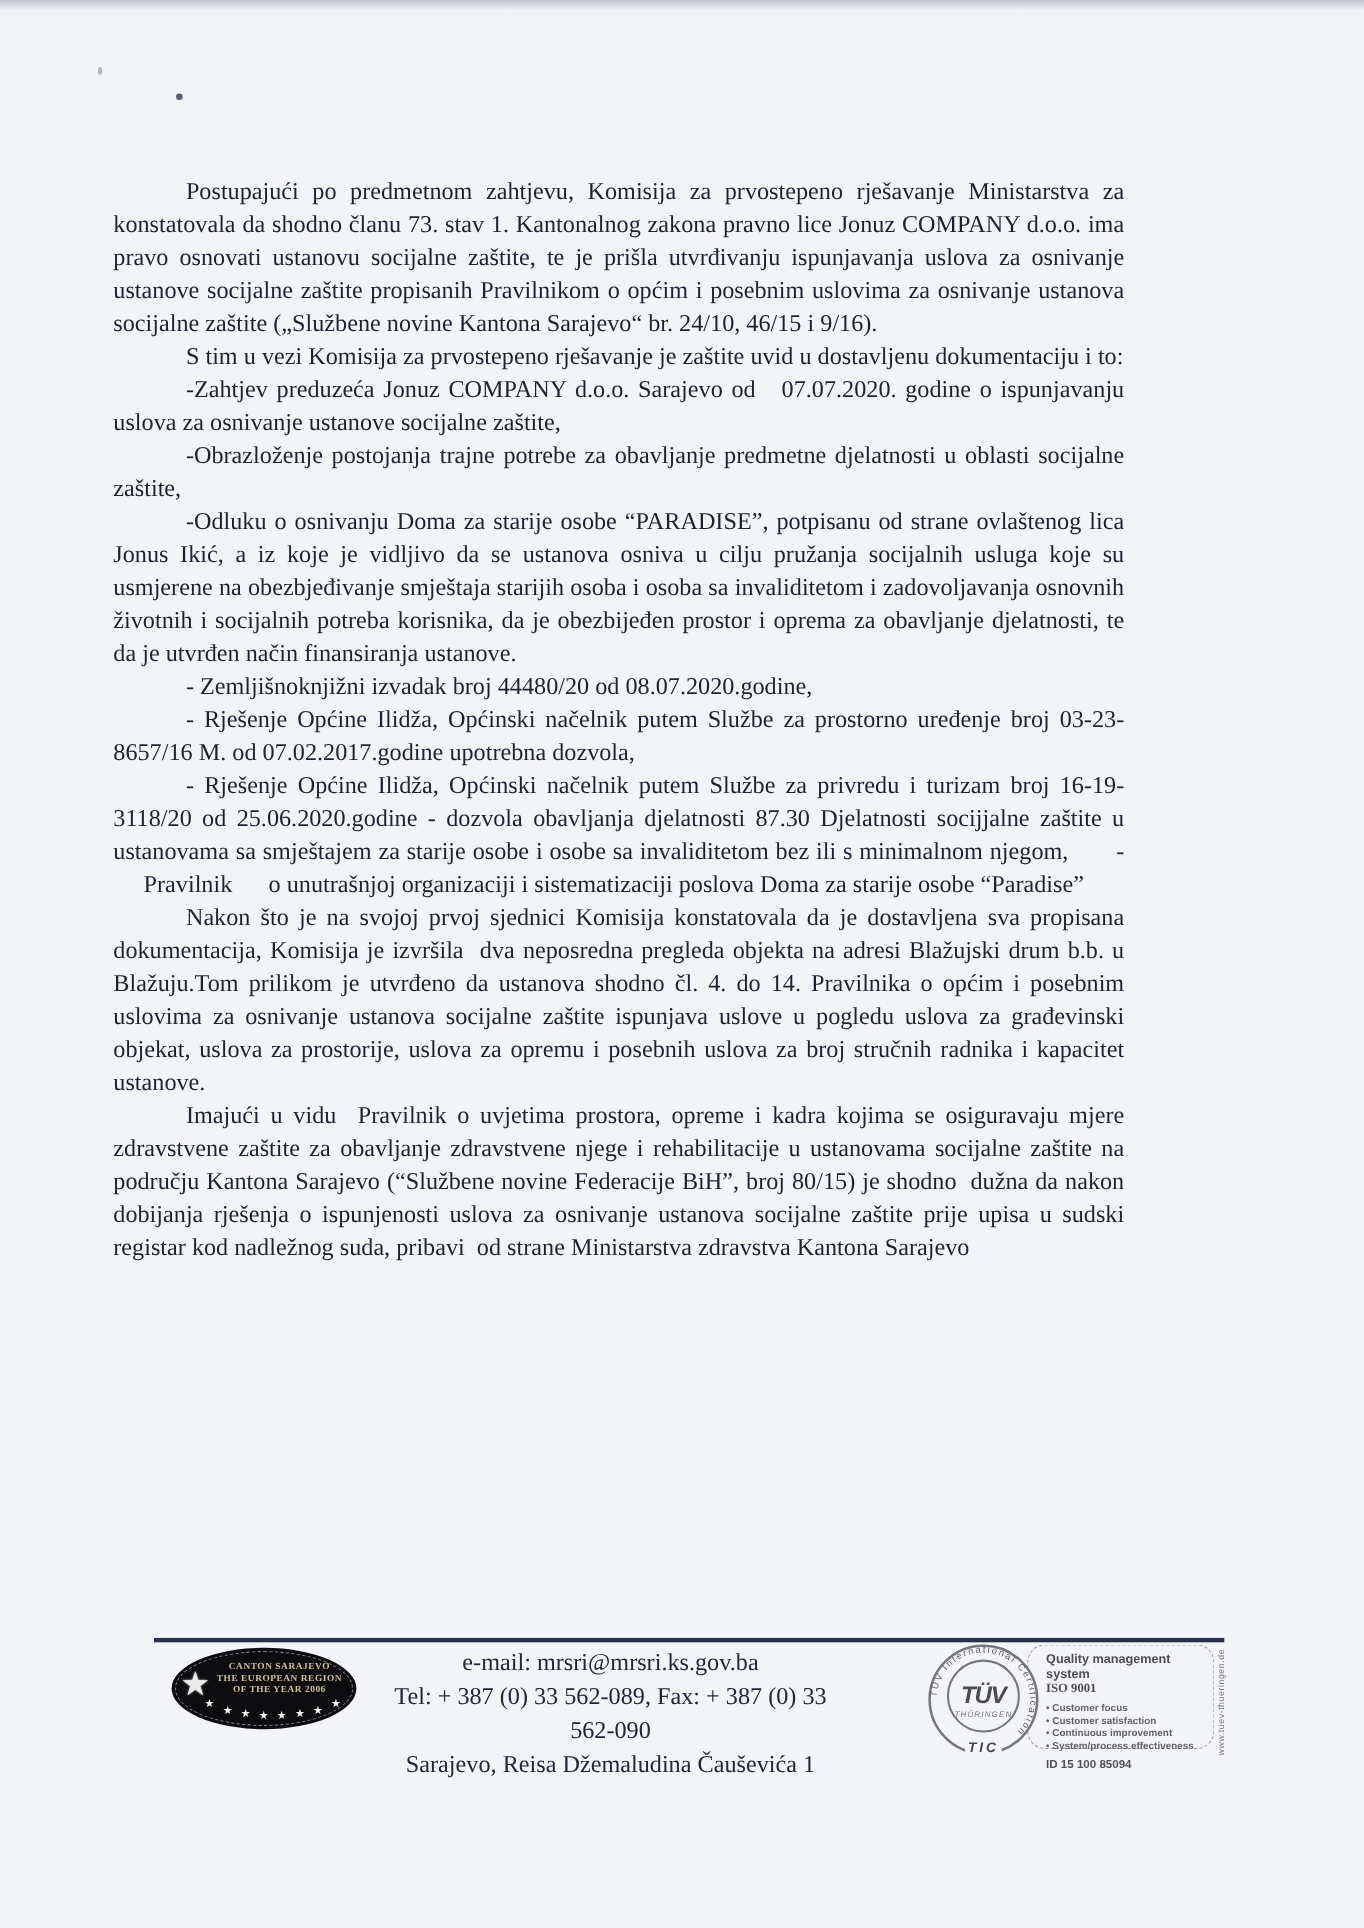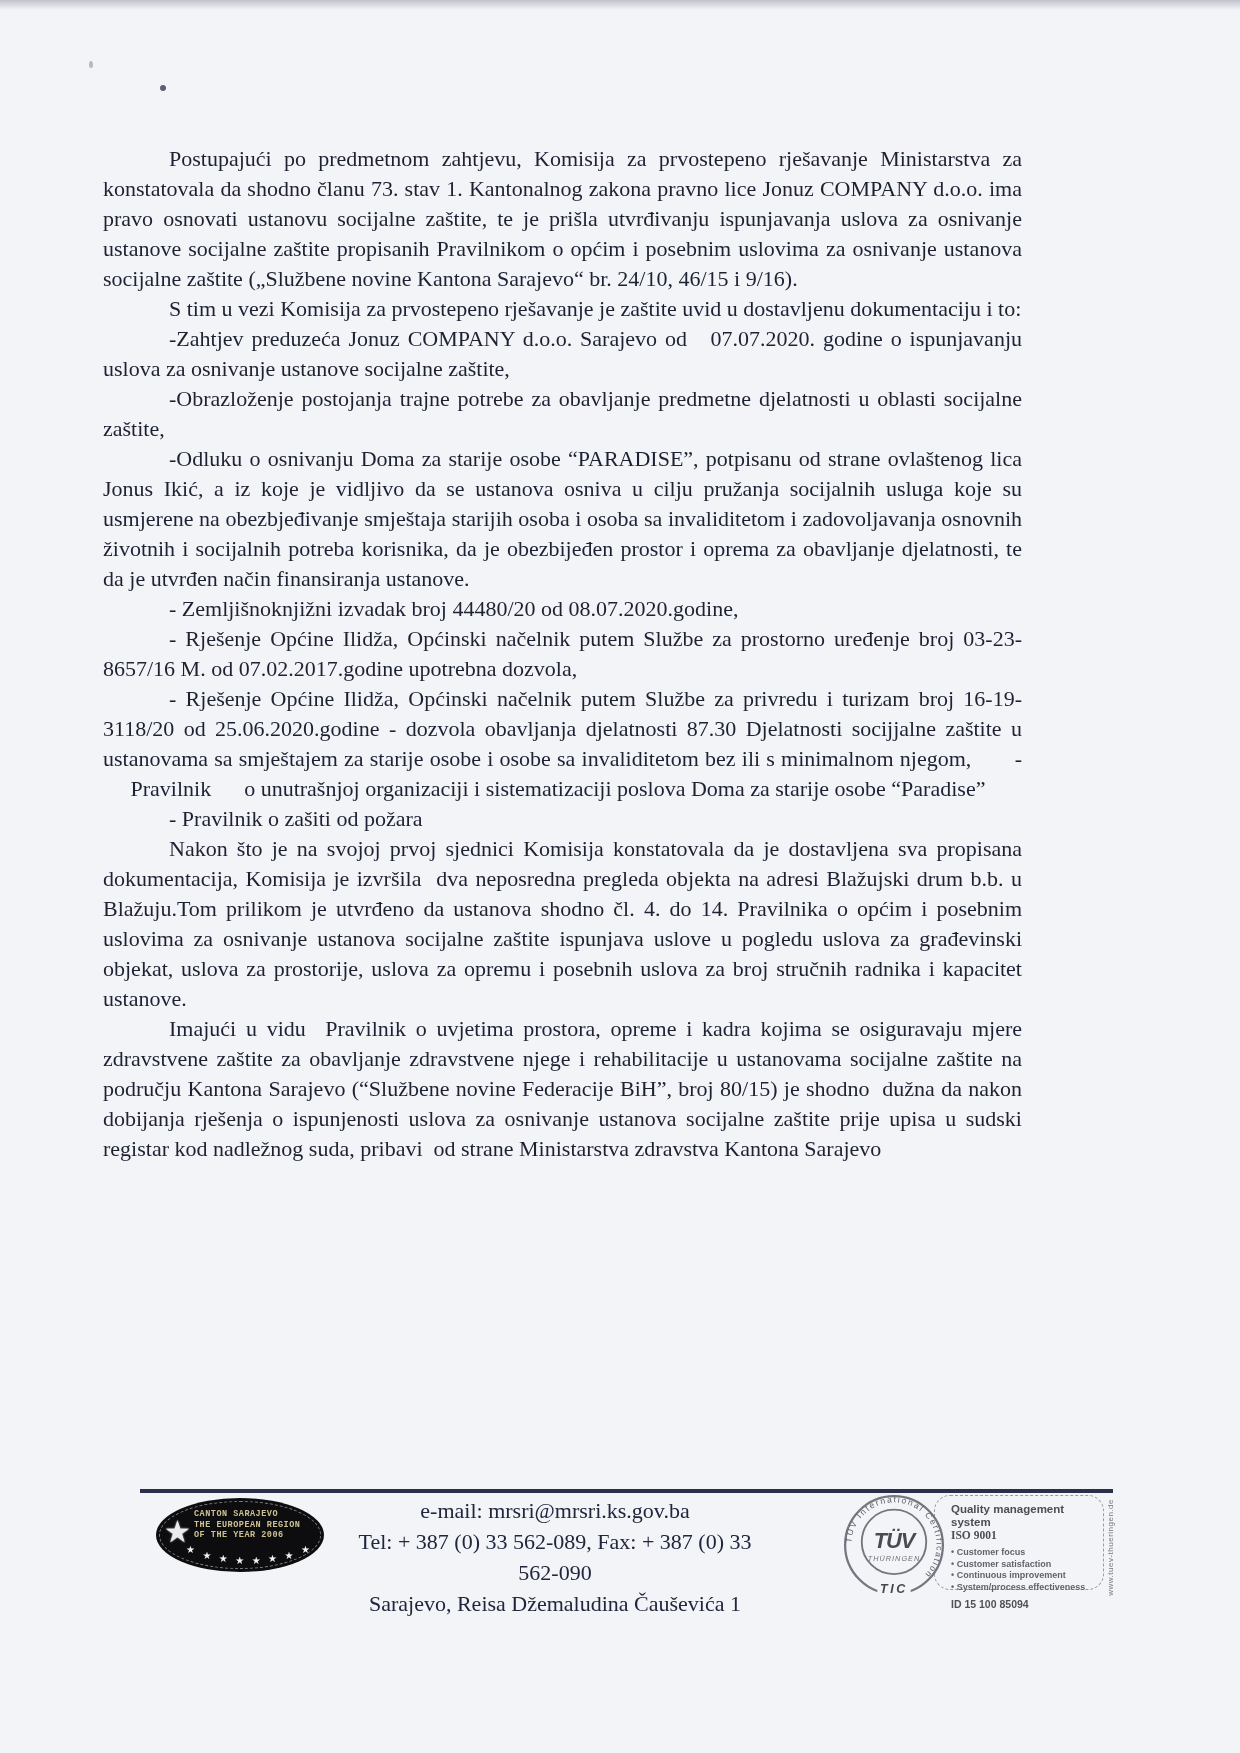--- a/index.html
+++ b/index.html
@@ -9,36 +9,36 @@
     font-family:"Liberation Serif", serif;
     color:#1d2233;
   }
   .scan-shade{position:absolute;top:0;left:0;right:0;height:10px;
     background:linear-gradient(to bottom, rgba(110,116,134,.38), rgba(110,116,134,0));
   }
   .speck{position:absolute;border-radius:50%;}
   .speck1{left:89px;top:61px;width:4px;height:7px;background:#9aa0b2;opacity:.7;}
   .speck2{left:160px;top:85px;width:6px;height:6px;background:#5a5f72;}
   .doc{
-    position:absolute;left:103px;top:144px;width:919px;
+    position:absolute;left:103px;top:159px;width:919px;
     font-size:22px;line-height:30px;
     text-align:justify;
   }
   .doc p{margin:0;text-indent:66px;}
   .mt16{margin-top:16px}.mt20{margin-top:20px}.mt22{margin-top:22px}
   .mt40{margin-top:40px}.mt56{margin-top:56px}
   
   .rule{position:absolute;left:140px;top:1489px;width:973px;height:3.5px;background:#2a3049;}
   .emblem{position:absolute;left:156px;top:1498px;width:168px;height:74px;
     background:#0d0d10;border-radius:50%;overflow:hidden;}
   .emblem::after{content:"";position:absolute;inset:3px;border:1px dashed #7d7d85;border-radius:50%;}
   .big-star{position:absolute;left:8px;top:16px;font-size:30px;color:#ececec;
     font-family:"DejaVu Sans",sans-serif;text-shadow:0 0 2px #fff;}
-  .em-lines{position:absolute;left:38px;top:11px;right:10px;
-    font-family:Liberation Mono, monospace;font-size:8.5px;line-height:10.5px;
+  .em-lines{position:absolute;left:38px;top:11px;right:10px;text-align:center;
+    font-family:Liberation Serif, serif;font-size:8.5px;line-height:10.5px;
     color:#cdc192;letter-spacing:.5px;font-weight:bold;}
   .em-stars{position:absolute;left:30px;right:14px;bottom:8px;display:flex;
     justify-content:space-between;color:#f2f2f2;font-size:10px;
     font-family:"DejaVu Sans",sans-serif;}
   .em-stars span:nth-child(1){transform:translateY(-9px)}
   .em-stars span:nth-child(2){transform:translateY(-3px)}
   .em-stars span:nth-child(3){transform:translateY(0px)}
   .em-stars span:nth-child(4){transform:translateY(2px)}
   .em-stars span:nth-child(5){transform:translateY(2px)}
   .em-stars span:nth-child(6){transform:translateY(0px)}
@@ -69,21 +69,20 @@
 
 <main class="doc">
   <p>Postupajući po predmetnom zahtjevu, Komisija za prvostepeno rješavanje Ministarstva za konstatovala da shodno članu 73. stav 1. Kantonalnog zakona pravno lice Jonuz COMPANY d.o.o. ima pravo osnovati ustanovu socijalne zaštite, te je prišla utvrđivanju ispunjavanja uslova za osnivanje ustanove socijalne zaštite propisanih Pravilnikom o općim i posebnim uslovima za osnivanje ustanova socijalne zaštite („Službene novine Kantona Sarajevo“ br. 24/10, 46/15 i 9/16).</p>
   <p class="mt40">S tim u vezi Komisija za prvostepeno rješavanje je zaštite uvid u dostavljenu dokumentaciju i to:</p>
   <p>-Zahtjev preduzeća Jonuz COMPANY d.o.o. Sarajevo od &nbsp;&nbsp;07.07.2020. godine o ispunjavanju uslova za osnivanje ustanove socijalne zaštite,</p>
   <p class="mt16">-Obrazloženje postojanja trajne potrebe za obavljanje predmetne djelatnosti u oblasti socijalne zaštite,</p>
   <p class="mt16">-Odluku o osnivanju Doma za starije osobe “PARADISE”, potpisanu od strane ovlaštenog lica Jonus Ikić, a iz koje je vidljivo da se ustanova osniva u cilju pružanja socijalnih usluga koje su usmjerene na obezbjeđivanje smještaja starijih osoba i osoba sa invaliditetom i zadovoljavanja osnovnih životnih i socijalnih potreba korisnika, da je obezbijeđen prostor i oprema za obavljanje djelatnosti, te da je utvrđen način finansiranja ustanove.</p>
   <p class="mt22">- Zemljišnoknjižni izvadak broj 44480/20 od 08.07.2020.godine,</p>
   <p class="mt20">- Rješenje Općine Ilidža, Općinski načelnik putem Službe za prostorno uređenje broj 03-23-8657/16 M. od 07.02.2017.godine upotrebna dozvola,</p>
   <p class="mt16">- Rješenje Općine Ilidža, Općinski načelnik putem Službe za privredu i turizam broj 16-19-3118/20 od 25.06.2020.godine - dozvola obavljanja djelatnosti 87.30 Djelatnosti socijjalne zaštite u ustanovama sa smještajem za starije osobe i osobe sa invaliditetom bez ili s minimalnom njegom,&nbsp;&nbsp;&nbsp;&nbsp;&nbsp;&nbsp; - &nbsp;&nbsp;&nbsp;&nbsp;&nbsp;Pravilnik &nbsp;&nbsp;&nbsp;&nbsp;&nbsp;o unutrašnjoj organizaciji i sistematizaciji poslova Doma za starije osobe “Paradise”</p>
-  <p class="mt20">- Pravilnik o zašiti od požara</p>
   <p class="mt40">Nakon što je na svojoj prvoj sjednici Komisija konstatovala da je dostavljena sva propisana dokumentacija, Komisija je izvršila &nbsp;dva neposredna pregleda objekta na adresi Blažujski drum b.b. u Blažuju.Tom prilikom je utvrđeno da ustanova shodno čl. 4. do 14. Pravilnika o općim i posebnim uslovima za osnivanje ustanova socijalne zaštite ispunjava uslove u pogledu uslova za građevinski objekat, uslova za prostorije, uslova za opremu i posebnih uslova za broj stručnih radnika i kapacitet ustanove.</p>
   <p class="mt56">Imajući u vidu &nbsp;Pravilnik o uvjetima prostora, opreme i kadra kojima se osiguravaju mjere zdravstvene zaštite za obavljanje zdravstvene njege i rehabilitacije u ustanovama socijalne zaštite na području Kantona Sarajevo (“Službene novine Federacije BiH”, broj 80/15) je shodno &nbsp;dužna da nakon dobijanja rješenja o ispunjenosti uslova za osnivanje ustanova socijalne zaštite prije upisa u sudski registar kod nadležnog suda, pribavi &nbsp;od strane Ministarstva zdravstva Kantona Sarajevo</p>
 </main>
 
 <footer>
   <div class="rule"></div>
 
   <div class="emblem">
     <span class="big-star">★</span>
     <div class="em-lines">

